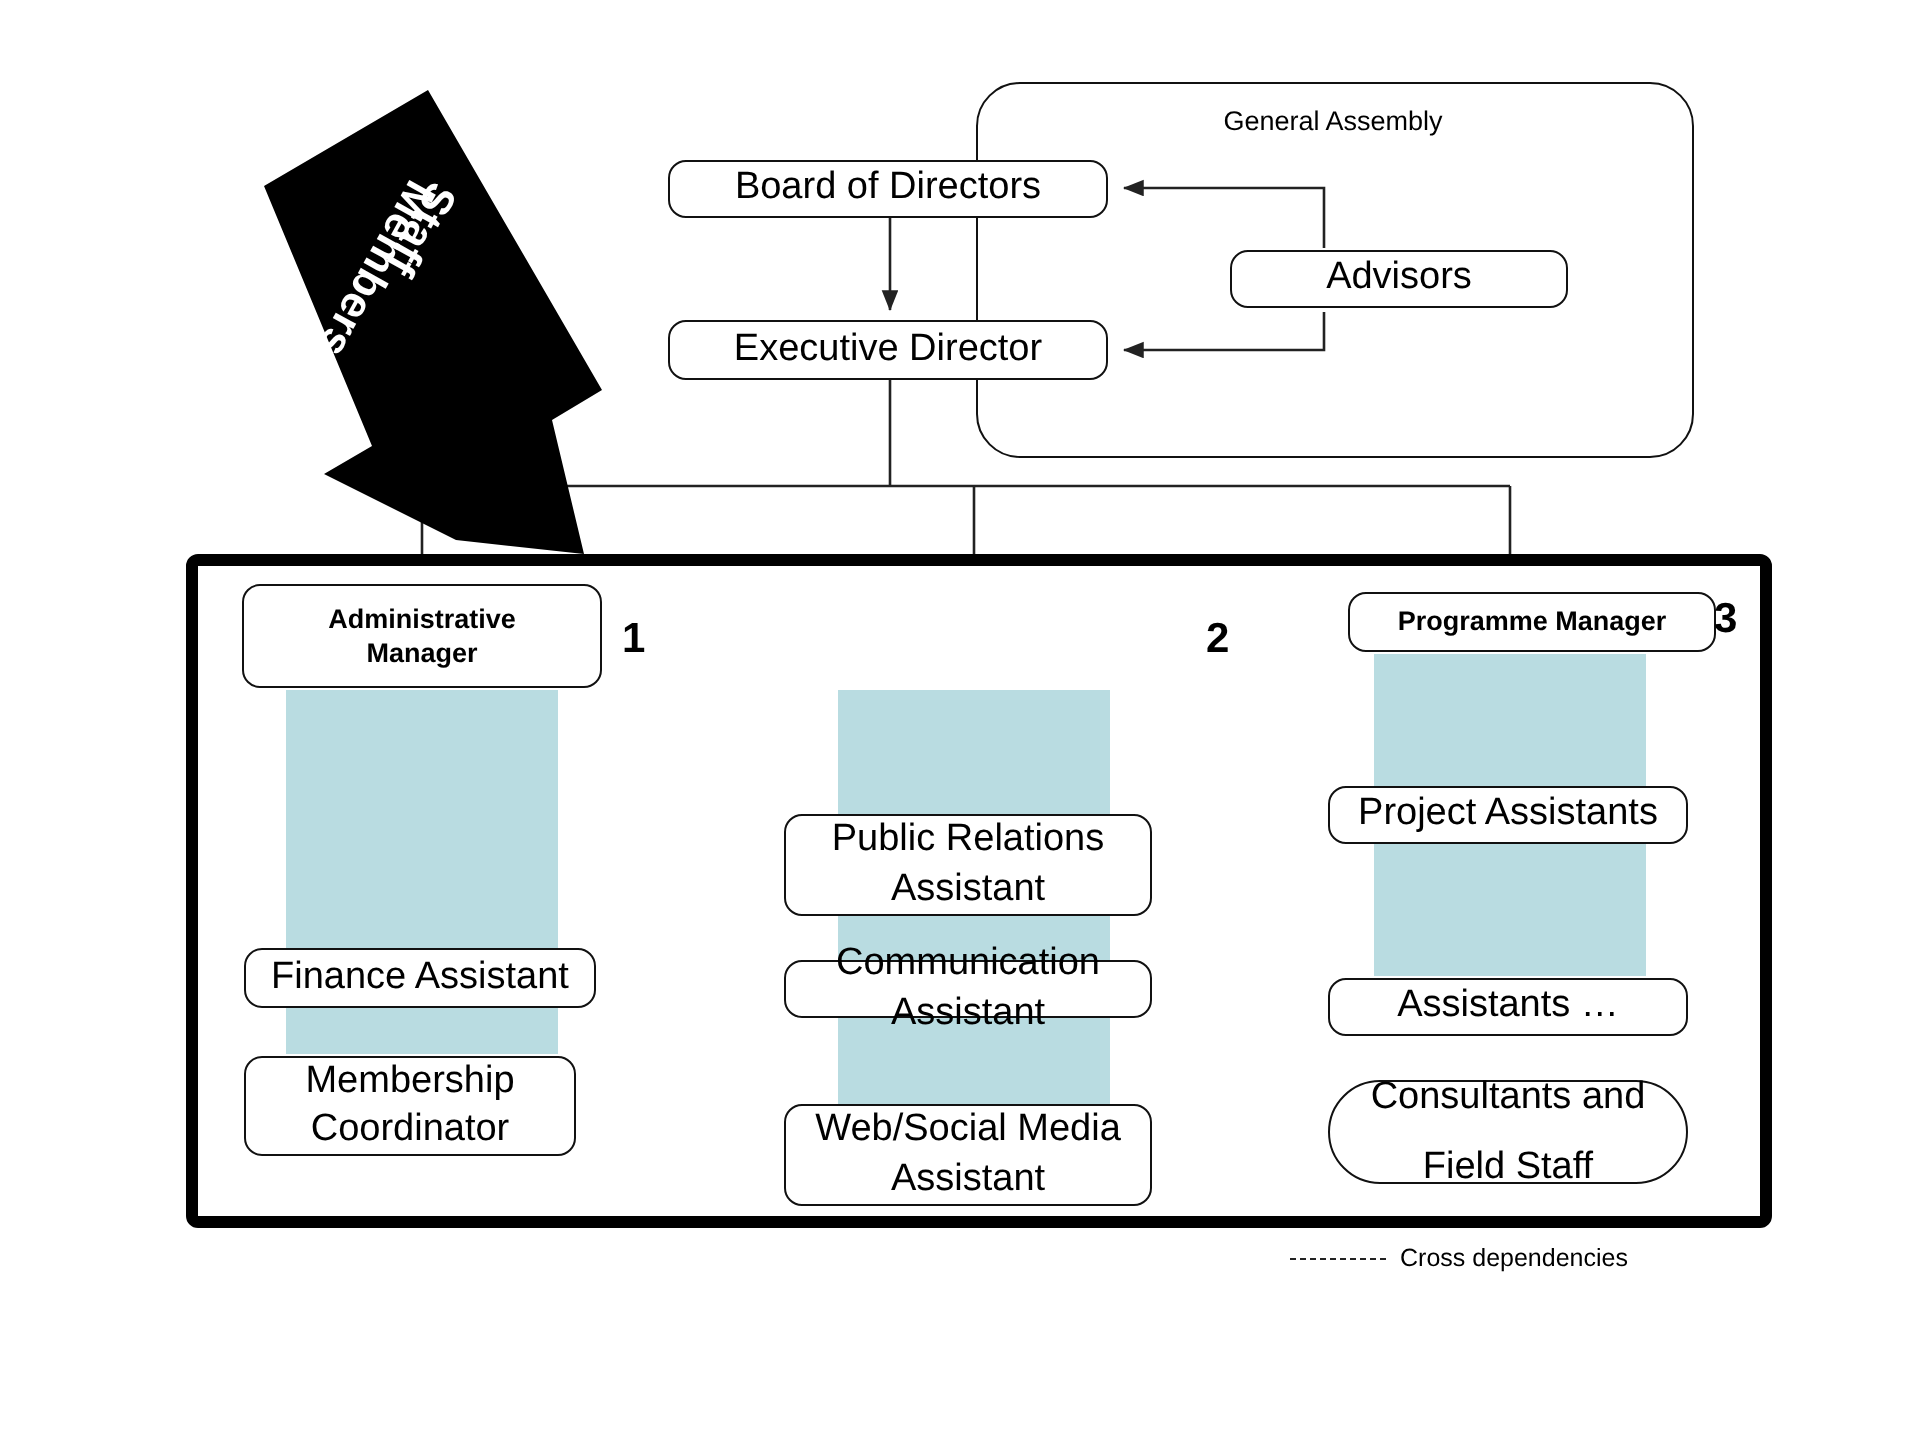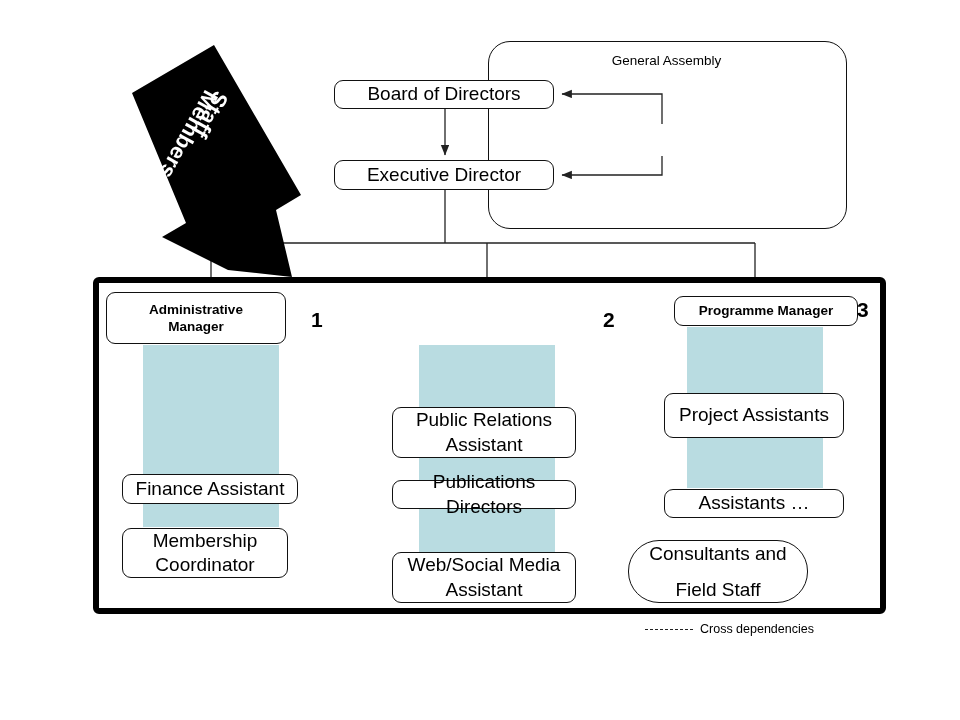--- a/index.html
+++ b/index.html
@@ -168,32 +168,35 @@
     <path d="M664,424 L845,424" fill="none" stroke="#e3f0f2" stroke-width="1.1" stroke-dasharray="4,3"></path>
   </svg>
 
   <div id="general-assembly"></div>
   <div id="ga-label">General Assembly</div>
 
   <div class="node" style="left:334px; top:80px; width:220px; height:29px;">
     <span>Board of Directors</span>
   </div>
 
+  <div class="node" style="left:615px; top:125px; width:169px; height:29px;">
+    <span>Advisors</span>
+  </div>
 
   <div class="node" style="left:334px; top:160px; width:220px; height:30px;">
     <span>Executive Director</span>
   </div>
 
   <div id="staff-frame"></div>
 
   <div class="band" style="left:143px; top:345px; width:136px; height:182px;"></div>
   <div class="band" style="left:419px; top:345px; width:136px; height:208px;"></div>
   <div class="band" style="left:687px; top:327px; width:136px; height:161px;"></div>
 
-  <div class="node bold" style="left:106px; top:292px; width:180px; height:52px;">
+  <div class="node bold" style="left:121px; top:292px; width:180px; height:52px;">
     <span>
       <span>Administrative</span><br>
       <span>Manager</span>
     </span>
   </div>
   <div class="numeral" style="left:311px; top:308px;">1</div>
 
 
   <div class="node" style="left:122px; top:474px; width:176px; height:30px;">
     <span>Finance Assistant</span>
@@ -209,45 +212,45 @@
   <div class="numeral" style="left:603px; top:308px;">2</div>
 
   <div class="node" style="left:392px; top:407px; width:184px; height:51px;">
     <span>
       <span>Public Relations</span><br>
       <span>Assistant</span>
     </span>
   </div>
 
   <div class="node" style="left:392px; top:480px; width:184px; height:29px;">
-    <span>Publications  Directors</span>
+    <span>Communication  Assistant</span>
   </div>
 
   <div class="node" style="left:392px; top:552px; width:184px; height:51px;">
     <span>
       <span>Web/Social Media</span><br>
       <span>Assistant</span>
     </span>
   </div>
 
   <div class="node bold" style="left:664px; top:296px; width:184px; height:30px;margin-left:10px;">
     <span>Programme Manager</span>
   </div>
   <div class="numeral" style="left:857px; top:298px;">3</div>
 
-  <div class="node" style="left:664px; top:393px; width:180px; height:45px;">
+  <div class="node" style="left:664px; top:393px; width:180px; height:29px;">
     <span>Project Assistants</span>
   </div>
 
 
   <div class="node" style="left:664px; top:489px; width:180px; height:29px;">
     <span>Assistants …</span>
   </div>
 
-  <div class="node spaced" style="left:628px; top:540px; width:180px; height:63px;border-radius:31px;">
+  <div class="node spaced" style="left:664px; top:540px; width:180px; height:52px;border-radius:31px;">
     <span>
       <span>Consultants and</span><br>
       <span>Field Staff</span>
     </span>
   </div>
 
   <svg id="staff-arrow" viewBox="0 0 200 245">
     <polygon points="14,48 96,0 183,150 158,165 174,232 110,225 44,192 68,178" fill="#000000"></polygon>
     <text x="86" y="66" fill="#ffffff" font-family="Liberation Sans, sans-serif" font-size="22" font-weight="bold" text-anchor="middle" transform="rotate(119 86 66)">Staff</text>
     <text x="64" y="86" fill="#ffffff" font-family="Liberation Sans, sans-serif" font-size="22" font-weight="bold" text-anchor="middle" transform="rotate(119 64 86)">Members</text>

